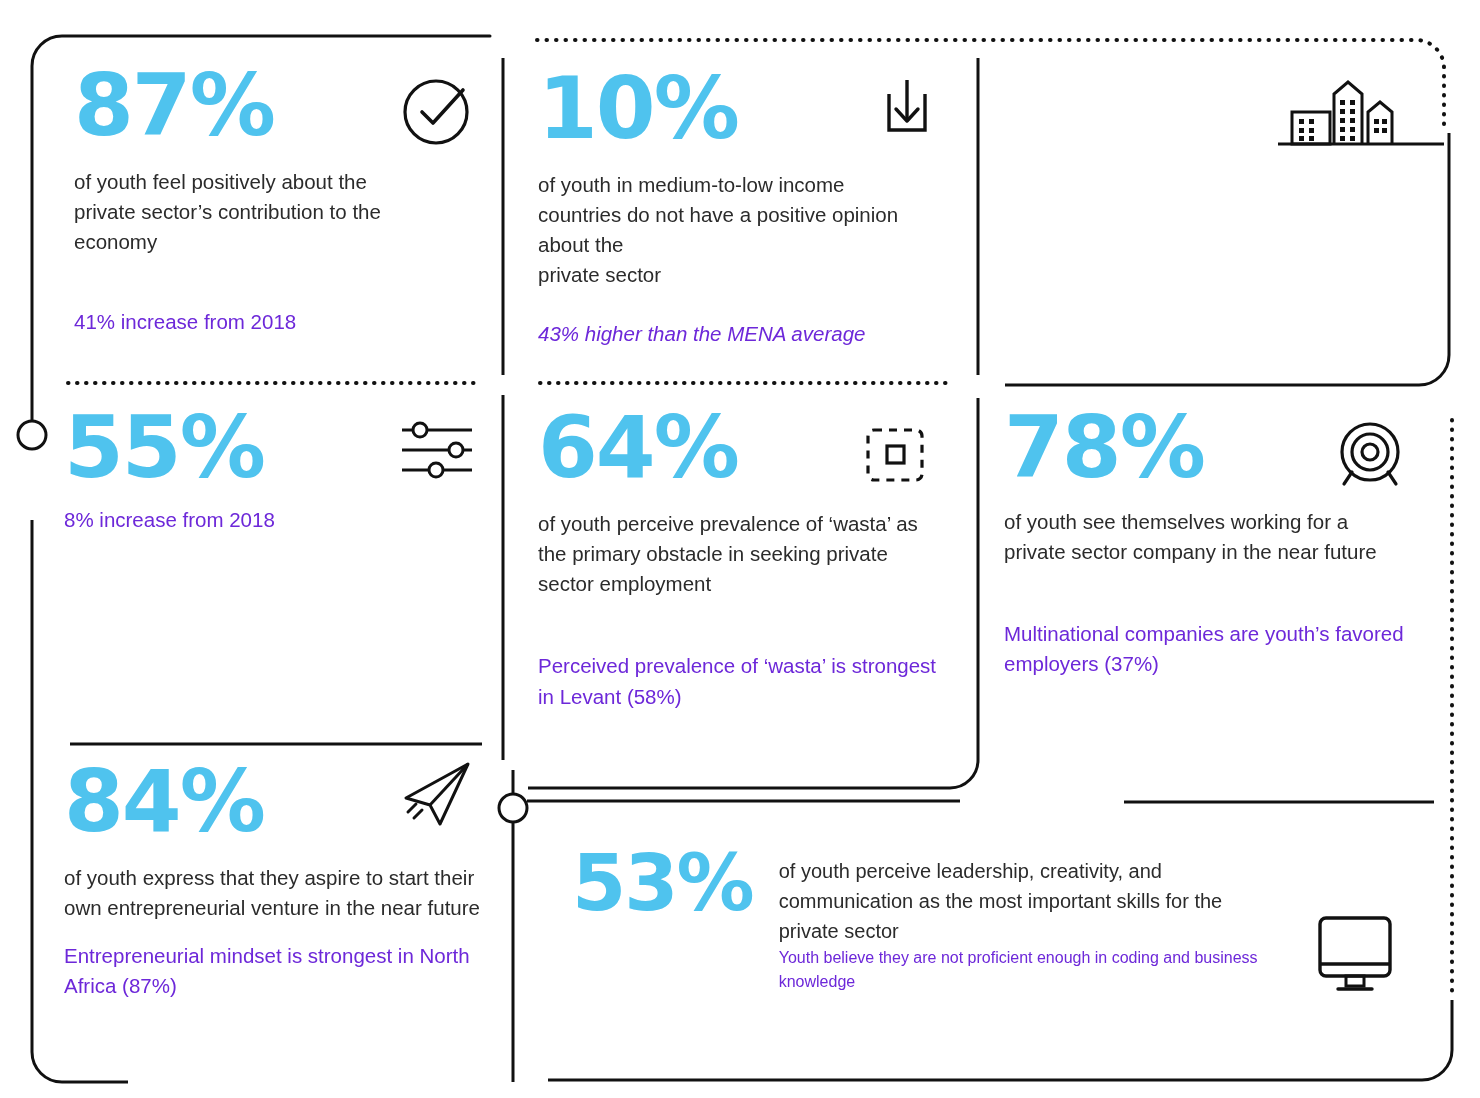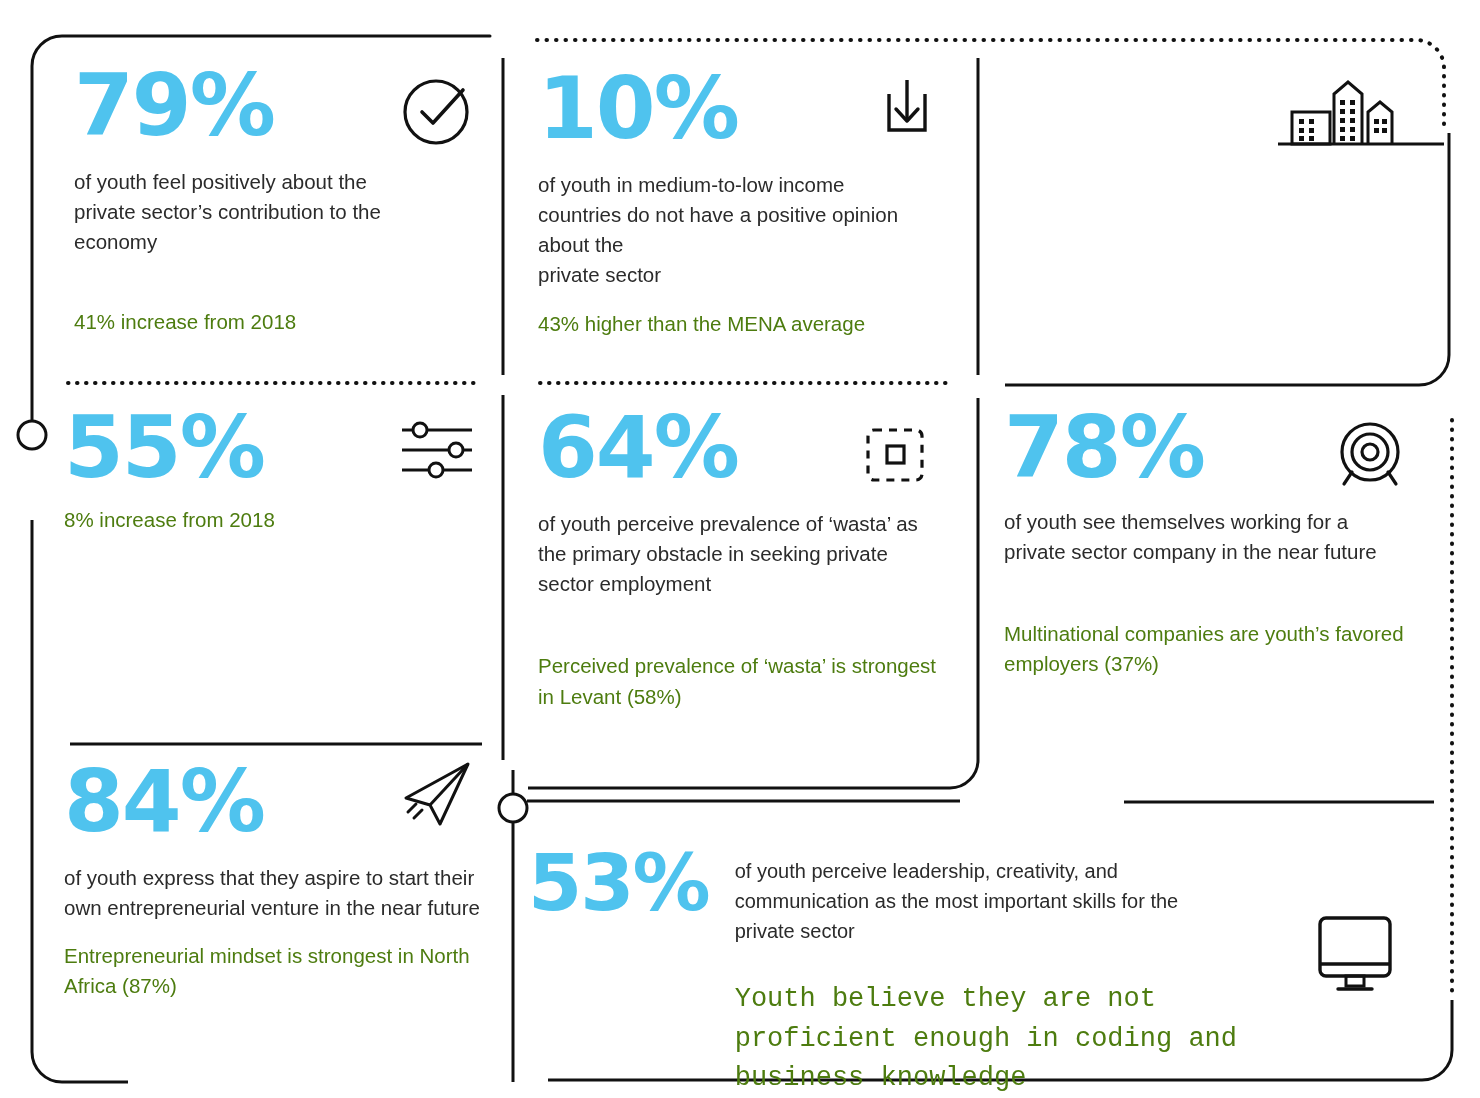--- a/index.html
+++ b/index.html
@@ -45,21 +45,21 @@
   }
   .pct.small { font-size: 78px; }
   .desc {
     color: #2b2b2b;
     font-size: 20.5px;
     line-height: 1.47;
     margin: 0;
     font-family: "Liberation Sans", sans-serif;
   }
   .sub {
-    color: #4d7c0f;
+    color: #6d28d9;
     font-size: 20.5px;
     line-height: 1.47;
     margin: 0;
     font-family: "Liberation Sans", sans-serif;
   }
   .icon {
     position: absolute;
     color: #1a1a1a;
   }
   .icon svg { display: block; }
@@ -107,36 +107,36 @@
     <line x1="70" y1="744" x2="482" y2="744" stroke="#111" stroke-width="3"></line>
 
     <line x1="1124" y1="802" x2="1434" y2="802" stroke="#111" stroke-width="3"></line>
 
     <line x1="1452" y1="420" x2="1452" y2="995" stroke="#111" stroke-width="4" stroke-dasharray="0.5 9" stroke-linecap="round"></line>
 
     <path d="M 548 1080 L 1422 1080 A 30 30 0 0 0 1452 1050 L 1452 1000" stroke="#111" stroke-width="3" fill="none"></path>
   </svg>
 
   <div class="cell" style="left:74px; top:66px; width:412px;">
-    <div class="pct">79%</div>
+    <div class="pct">87%</div>
     <div class="desc" style="margin-top:22px; width:360px;">of youth feel positively about the private sector’s contribution to the economy</div>
     <div class="sub" style="margin-top:50px;">41% increase from 2018</div>
   </div>
   <div class="icon" style="left:400px; top:74px;">
     <svg width="76" height="76" viewBox="0 0 76 76">
       <circle cx="36" cy="38" r="31" stroke="#111" stroke-width="3.2" fill="none"></circle>
       <path d="M 22 38 L 33 49 L 63 16" stroke="#111" stroke-width="3.6" fill="none" stroke-linecap="round" stroke-linejoin="round"></path>
     </svg>
   </div>
 
   <div class="cell" style="left:538px; top:69px; width:420px;">
     <div class="pct">10%</div>
     <div class="desc" style="margin-top:22px; width:392px; white-space:pre-line;">of youth in medium-to-low income countries do not have a positive opinion about the
 private sector</div>
-    <div class="sub" style="margin-top:18px;">43% higher than the MENA average</div>
+    <div class="sub" style="margin-top:28px;font-style:italic;">43% higher than the MENA average</div>
   </div>
   <div class="icon" style="left:876px; top:78px;">
     <svg width="62" height="66" viewBox="0 0 62 66">
       <path d="M 13 16 L 13 52 L 49 52 L 49 16" stroke="#111" stroke-width="3.4" fill="none"></path>
       <line x1="31" y1="2" x2="31" y2="42" stroke="#111" stroke-width="3.4"></line>
       <path d="M 20 31 L 31 43 L 42 31" stroke="#111" stroke-width="3.4" fill="none" stroke-linecap="round" stroke-linejoin="round"></path>
     </svg>
   </div>
 
   <div class="icon" style="left:1278px; top:78px;">
@@ -224,25 +224,25 @@
   </div>
   <div class="icon" style="left:392px; top:758px;">
     <svg width="86" height="72" viewBox="0 0 86 72">
       <path d="M 76 6 L 14 40 L 38 47 L 48 66 Z" stroke="#111" stroke-width="3" fill="none" stroke-linejoin="round"></path>
       <path d="M 76 6 L 38 47" stroke="#111" stroke-width="3" fill="none"></path>
       <line x1="16" y1="54" x2="24" y2="46" stroke="#111" stroke-width="3" stroke-linecap="round"></line>
       <line x1="22" y1="60" x2="30" y2="52" stroke="#111" stroke-width="3" stroke-linecap="round"></line>
     </svg>
   </div>
 
-  <div class="cell row-flex" style="left:528px; top:848px; width:700px;">
+  <div class="cell row-flex" style="left:572px; top:848px; width:700px;">
     <div class="pct small" style="margin-right:26px;">53%</div>
     <div style="padding-top:8px;">
       <div class="desc" style="width:470px; font-size:20px; line-height:1.5;">of youth perceive leadership, creativity, and communication as the most important skills for the private sector</div>
-      <div class="sub" style="margin-top:34px; width:520px; font-size:27px;font-family:Liberation Mono, monospace;">Youth believe they are not proficient enough in coding and business knowledge</div>
+      <div class="sub" style="width:520px; font-size:16px;">Youth believe they are not proficient enough in coding and business knowledge</div>
     </div>
   </div>
   <div class="icon" style="left:1314px; top:912px;">
     <svg width="82" height="86" viewBox="0 0 82 86">
       <rect x="6" y="6" width="70" height="58" rx="6" stroke="#111" stroke-width="3.4" fill="none"></rect>
       <line x1="7" y1="52" x2="75" y2="52" stroke="#111" stroke-width="3.4"></line>
       <rect x="32" y="64" width="18" height="10" stroke="#111" stroke-width="3" fill="none"></rect>
       <line x1="24" y1="77" x2="58" y2="77" stroke="#111" stroke-width="3.4" stroke-linecap="round"></line>
     </svg>
   </div>

